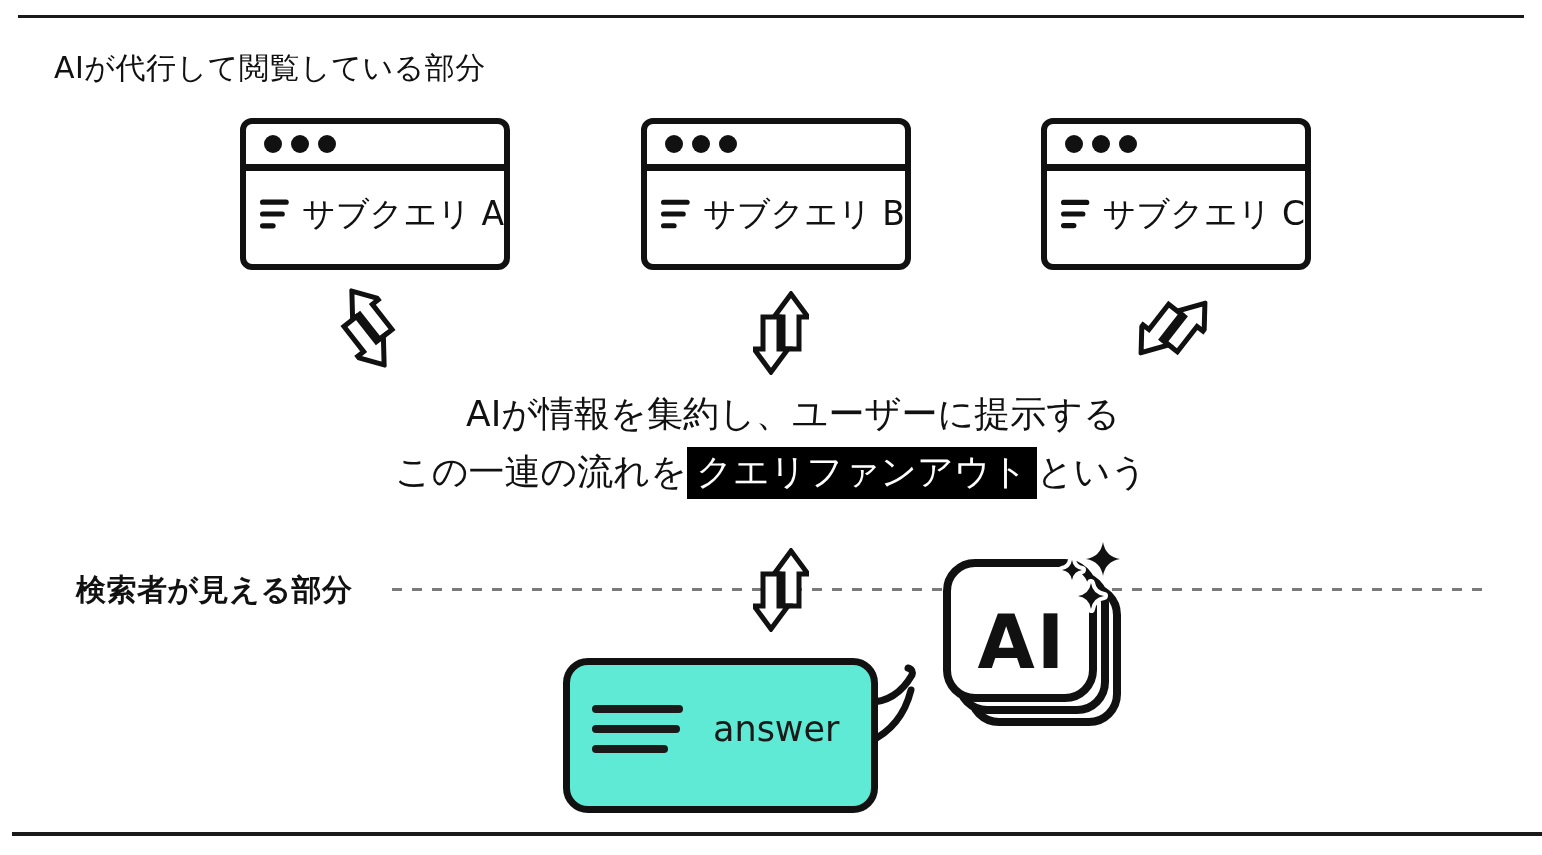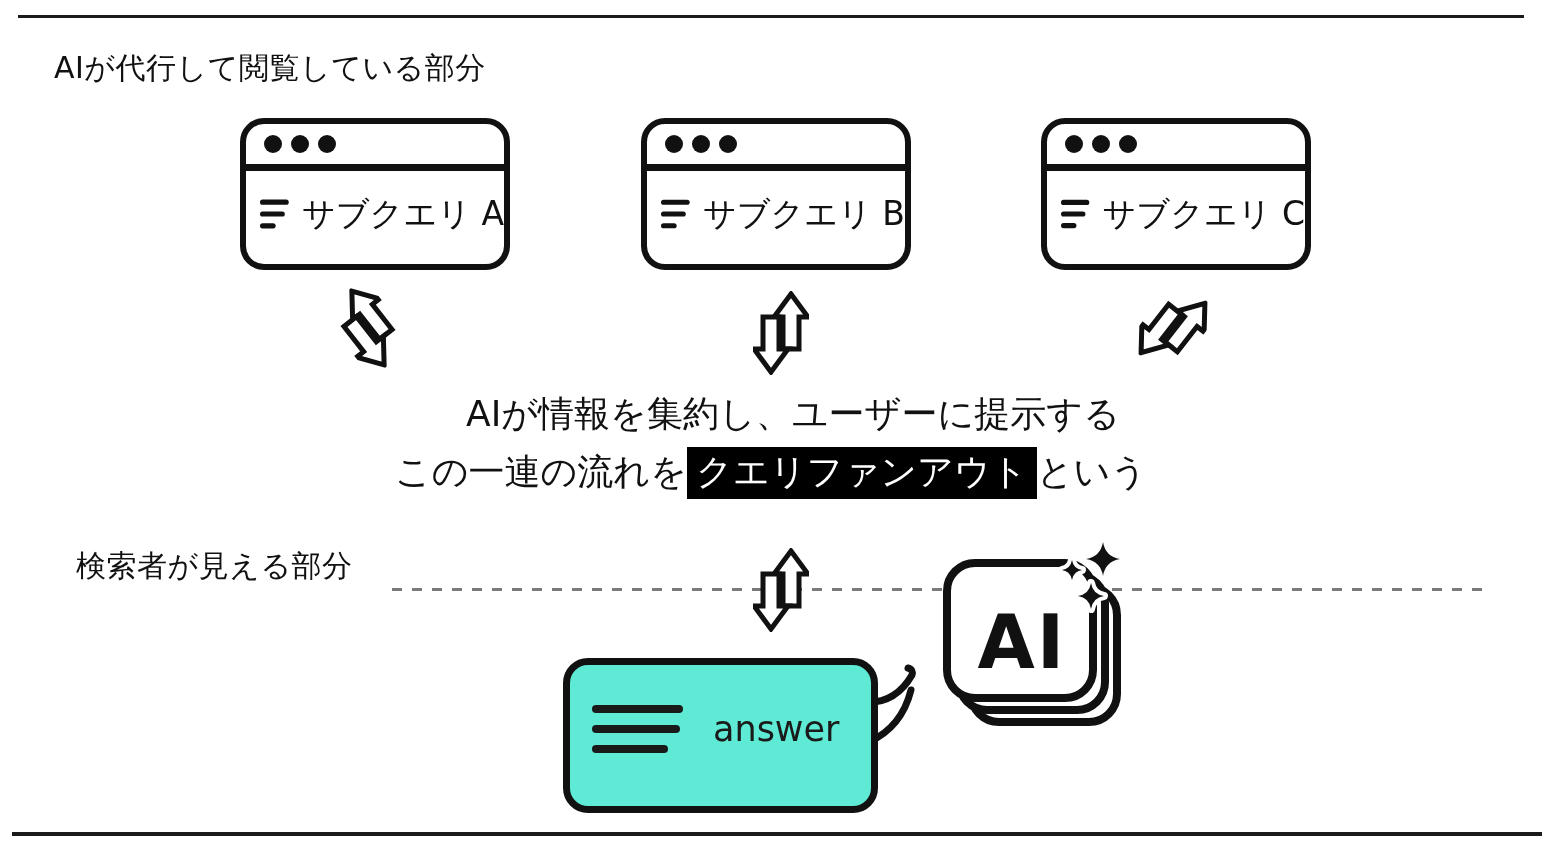--- a/index.html
+++ b/index.html
@@ -6,26 +6,26 @@
   .canvas{
     position:relative;width:1542px;height:855px;background:#fff;overflow:hidden;
     font-family:"DejaVu Sans","Liberation Sans",sans-serif;color:#111;
   }
   .hline{position:absolute;background:#1a1a1a;}
   .top-line{left:18px;top:15px;width:1506px;height:3px;}
   .bottom-line{left:12px;top:832px;width:1530px;height:4px;}
 
   .section-label{position:absolute;font-size:30px;letter-spacing:0.5px;white-space:nowrap;color:#111;}
   .hidden-label{left:54px;top:48px;}
-  .visible-label{left:76px;top:546px;}
+  .visible-label{left:76px;top:570px;font-weight:bold;}
 
   
   .browser{
     position:absolute;top:118px;width:270px;height:152px;background:#fff;
-    border:6px solid #111;border-radius:24px;box-sizing:border-box;
+    border:6px solid #111;border-radius:12px;box-sizing:border-box;
   }
   .browser-a{left:240px;} .browser-b{left:641px;} .browser-c{left:1041px;}
   .browser-header{
     height:47px;border-bottom:7px solid #111;display:flex;align-items:center;
     padding-left:18px;gap:9px;box-sizing:border-box;
   }
   .dot{width:18px;height:18px;border-radius:50%;background:#111;}
   .browser-body{
     height:86px;display:flex;align-items:center;padding-left:14px;gap:12px;box-sizing:border-box;
   }

